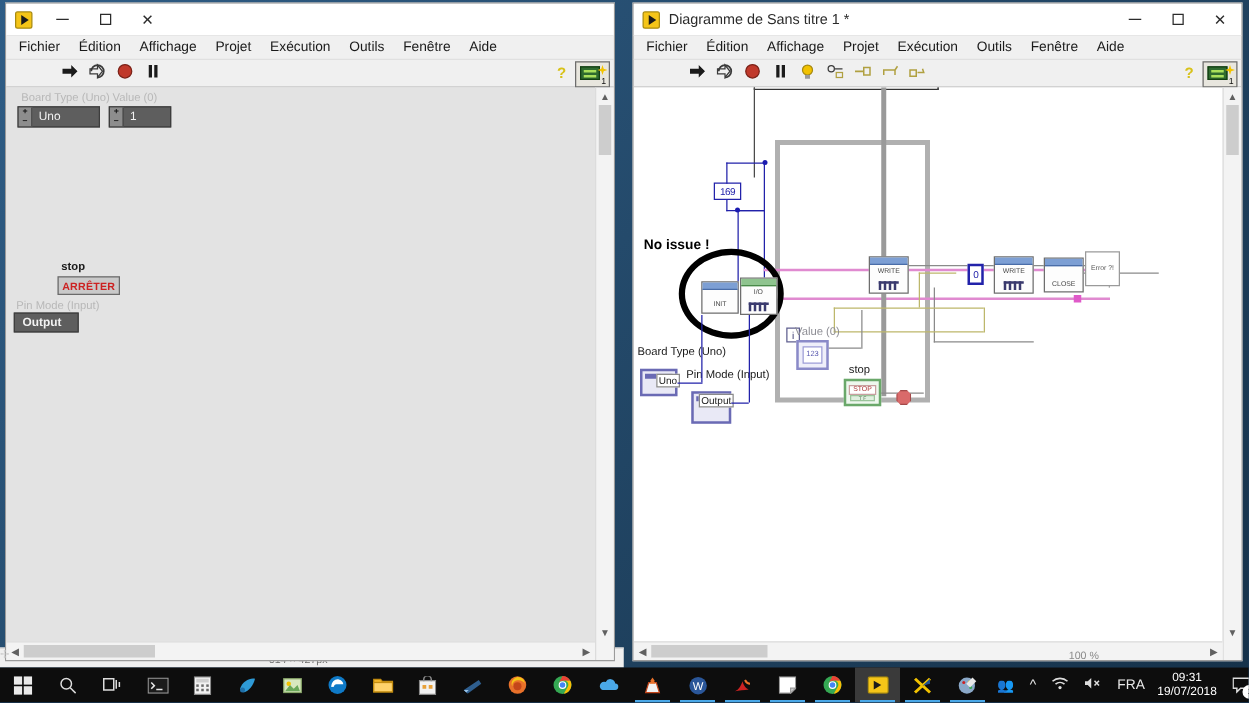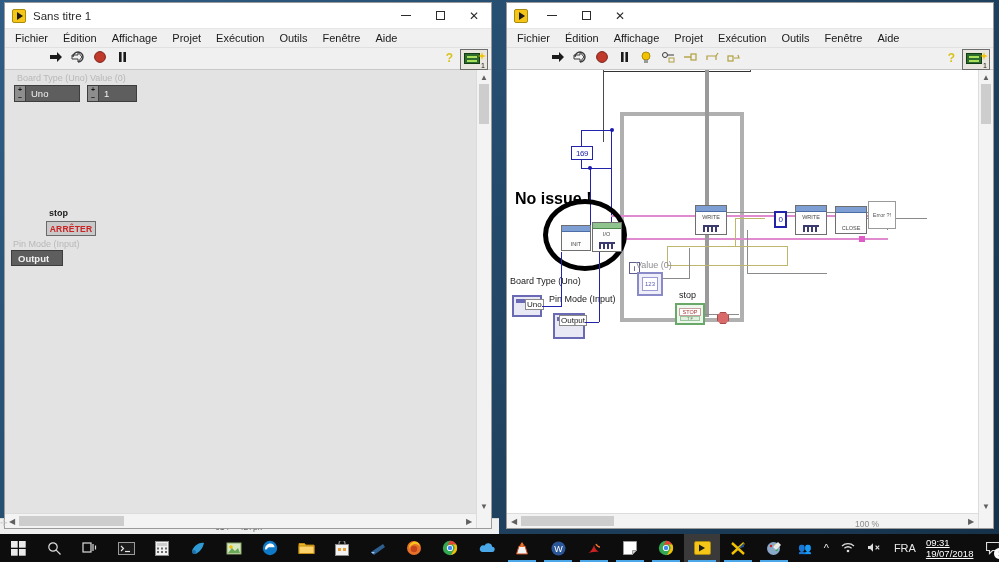--- a/index.html
+++ b/index.html
@@ -169,38 +169,38 @@
     text-align: center; line-height: 6px;
   }
   .stop-sign {
     position: absolute; width: 12px; height: 12px; background: #d96a6a;
     clip-path: polygon(30% 0,70% 0,100% 30%,100% 70%,70% 100%,30% 100%,0 70%,0 30%);
     border: 1px solid #a34a4a;
   }
   .annot-circle {
     position: absolute; border: 5px solid #000; border-radius: 50%;
   }
-  .annot-text { position: absolute; font-size: 16px; font-weight: bold; color: #000; }
+  .annot-text { position: absolute; font-size: 11px; font-weight: bold; color: #000; }
 
   
   .taskbar {
     position: absolute; left: 0; bottom: 0; width: 999px; height: 28px;
     background: #0d0d0d; display: flex; align-items: center;
   }
   .tb-item {
     width: 36px; height: 28px; display: flex; align-items: center; justify-content: center;
     position: relative; flex: none;
   }
   .tb-item.active::after {
     content: ""; position: absolute; left: 4px; right: 4px; bottom: 0; height: 2px; background: #4aa8e8;
   }
   .tb-item.running { background: #3a3a3a; }
   .tray { margin-left: auto; display: flex; align-items: center; height: 28px; padding-right: 2px; }
   .tray .ti { font-size: 11px; color: #e8e8e8; margin: 0 6px; }
-  .clock { color: #fff; font-size: 9.5px; line-height: 11px; text-align: left; margin: 0 8px 0 4px; text-decoration: underline; }
+  .clock { color: #fff; font-size: 9.5px; line-height: 11px; text-align: center; margin: 0 8px 0 4px; }
   .notif { width: 26px; height: 28px; display: flex; align-items: center; justify-content: center; position: relative; }
   .notif .badge {
     position: absolute; right: 2px; bottom: 3px; width: 11px; height: 11px; border-radius: 50%;
     background: #fff; color: #000; font-size: 7px; display: flex; align-items: center; justify-content: center;
   }
 
   .statusbar-behind {
     position: absolute; height: 16px; background: #efefef; border-top: 1px solid #d4d4d4;
     font-size: 8.5px; color: #6a6a6a; display: flex; align-items: center;
   }
@@ -213,21 +213,20 @@
   <div class="desktop"></div>
 
   <div class="statusbar-behind" style="left:0; top:518px; width:499px;">
     <span style="margin-left:215px;">614 × 427px</span>
   </div>
 
   <div class="window" style="left:4px; top:2px; width:488px; height:527px;">
 
     <div class="titlebar">
       <span class="ti-icon"></span>
-      <span class="ti-title">Sans titre 1</span>
       <span class="wbtns">
         <span class="wbtn">
             <i class="dash"></i>
           </span>
         <span class="wbtn">
             <i class="sq"></i>
           </span>
         <span class="wbtn close">✕</span>
       </span>
     </div>
@@ -310,20 +309,21 @@
         <div class="h-thumb" style="left:14px; width:105px;"></div>
         <div class="sb-arrow" style="right:0; top:0; bottom:0; width:14px;">▶</div>
       </div>
     </div>
   </div>
 
   <div class="window" style="left:506px; top:2px; width:488px; height:527px;">
 
     <div class="titlebar">
       <span class="ti-icon"></span>
+      <span class="ti-title">Diagramme de Sans titre 1 *</span>
       <span class="wbtns">
         <span class="wbtn">
             <i class="dash"></i>
           </span>
         <span class="wbtn">
             <i class="sq"></i>
           </span>
         <span class="wbtn close">✕</span>
       </span>
     </div>

